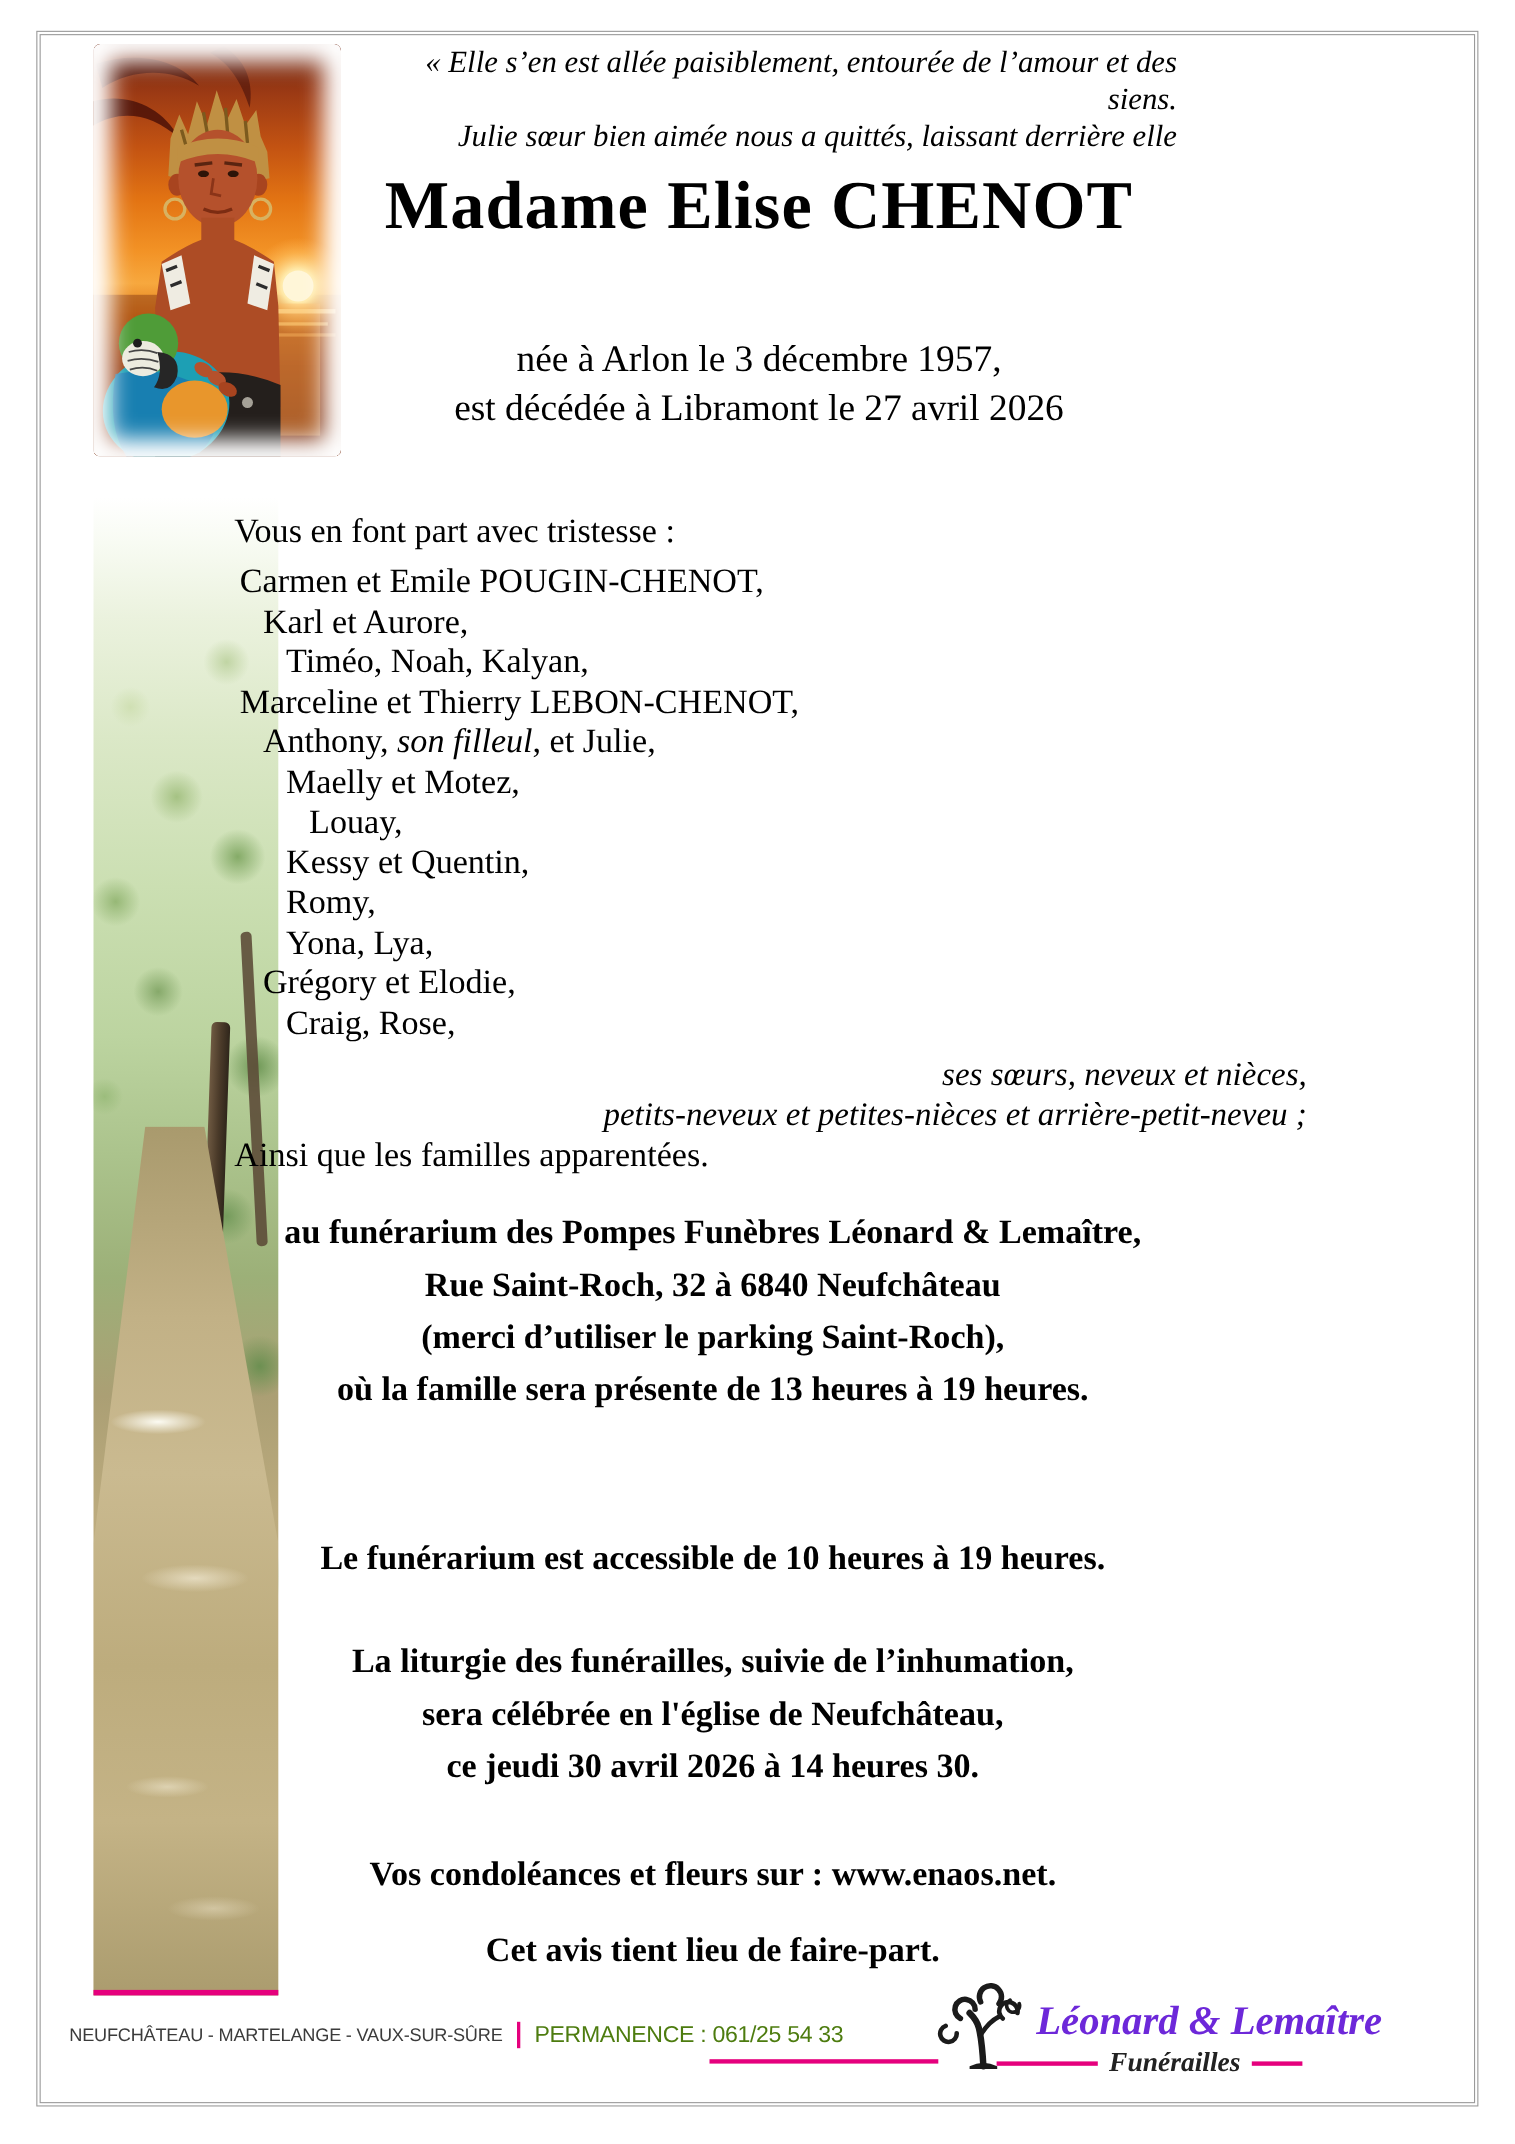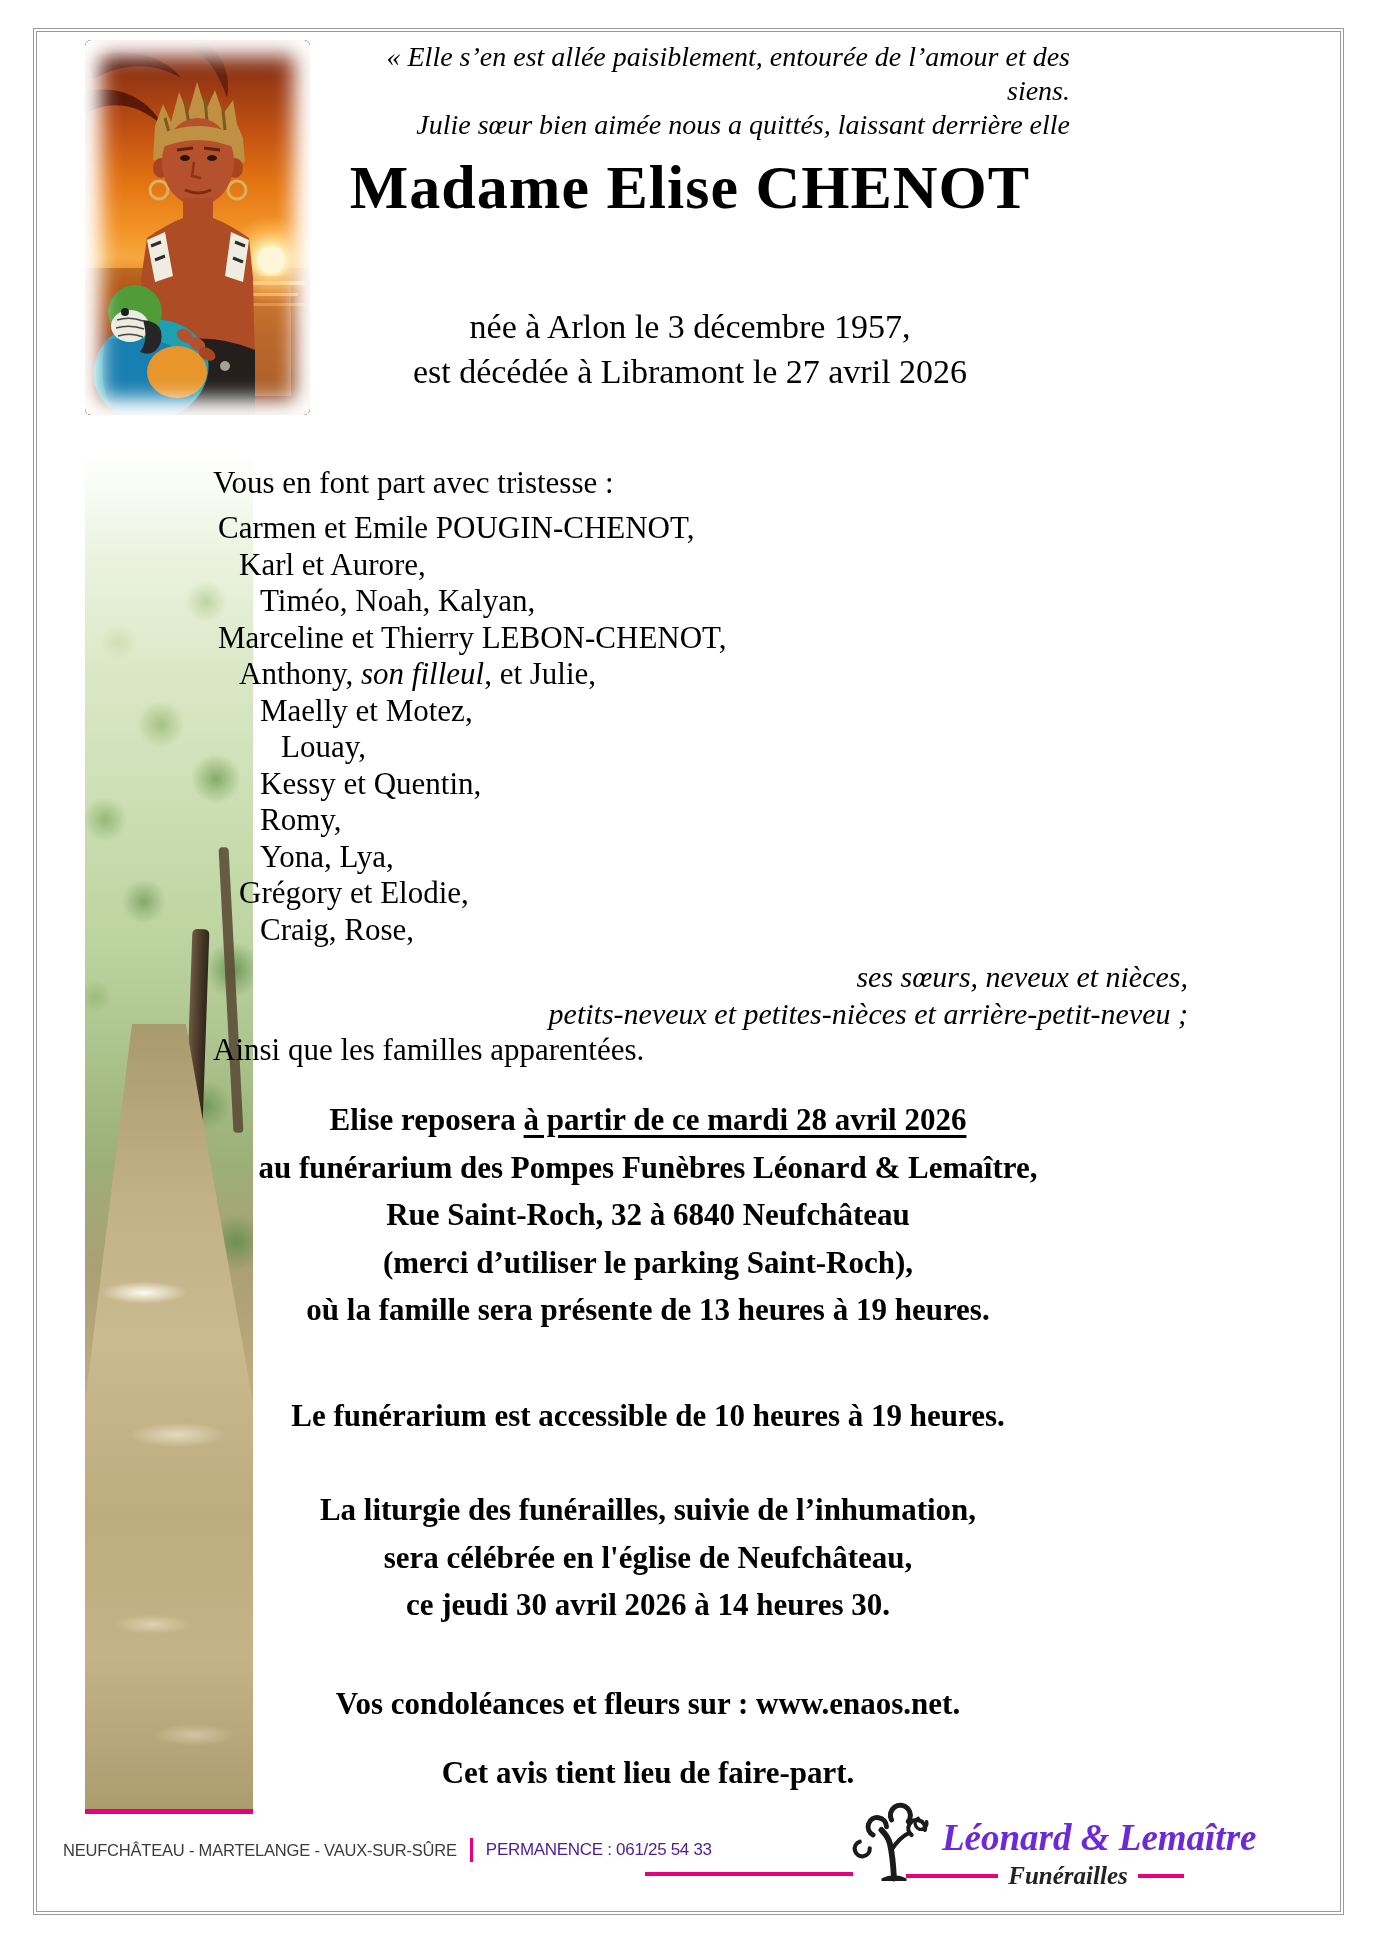--- a/index.html
+++ b/index.html
@@ -69,21 +69,21 @@
   .detail{position:absolute;left:213px;width:870px;text-align:center;
     font-weight:bold;font-size:31px;line-height:47.5px;}
   .d1{top:1096px;} .d2{top:1392px;} .d3{top:1486px;} .d4{top:1680px;} .d5{top:1749px;}
   .ul{text-decoration:underline;text-underline-offset:5px;}
 
   
   .footer-left{position:absolute;left:63px;top:1834px;height:32px;display:flex;align-items:center;gap:13px;
     font-family:"Liberation Sans", sans-serif;color:#3b3b3b;}
   .cities{font-size:16.5px;letter-spacing:-.2px;}
   .vsep{width:3px;height:24px;background:var(--accent,#e5007d);}
-  .permanence{font-size:17px;letter-spacing:-.3px;color:#4c1d95;}
+  .permanence{font-size:21px;letter-spacing:-.3px;color:#4d7c0f;}
 
   .logo-line{position:absolute;left:645px;top:1872px;width:208px;height:4px;background:var(--accent,#e5007d);}
   .logo-tree{position:absolute;left:848px;top:1796px;}
   .brand-name{position:absolute;left:942px;top:1816px;width:250px;
     font-style:italic;font-weight:bold;font-size:37px;color:#6d28d9;white-space:nowrap;}
   .brand-sub{position:absolute;left:895px;top:1862px;width:300px;display:flex;align-items:center;justify-content:center;gap:10px;}
   .brand-sub .dash1{width:92px;height:4px;background:var(--accent,#e5007d);}
   .brand-sub .dash2{width:46px;height:4px;background:var(--accent,#e5007d);}
   .brand-sub .txt{font-style:italic;font-weight:bold;font-size:25px;color:#222;white-space:nowrap;}
 </style>
@@ -192,21 +192,20 @@
     <div style="padding-left: 21px;"><span>Grégory et Elodie,</span></div>
     <div style="padding-left: 42px;"><span>Craig, Rose,</span></div>
   </div>
 <div class="relations">
   <div>ses sœurs, neveux et nièces,</div>
   <div>petits-neveux et petites-nièces et arrière-petit-neveu ;</div>
 </div>
 <div class="families-line">Ainsi que les familles apparentées.</div>
 
 <div class="detail d1">
-  <div><span>Elise reposera </span><span class="ul">à partir de ce mardi 28 avril 2026</span></div>
   <div>au funérarium des Pompes Funèbres Léonard &amp; Lemaître,</div>
   <div>Rue Saint-Roch, 32 à 6840 Neufchâteau</div>
   <div>(merci d’utiliser le parking Saint-Roch),</div>
   <div>où la famille sera présente de 13 heures à 19 heures.</div>
 </div>
 <div class="detail d2">Le funérarium est accessible de 10 heures à 19 heures.</div>
 <div class="detail d3">
   <div>La liturgie des funérailles, suivie de l’inhumation,</div>
   <div>sera célébrée en l'église de Neufchâteau,</div>
   <div>ce jeudi 30 avril 2026 à 14 heures 30.</div>

